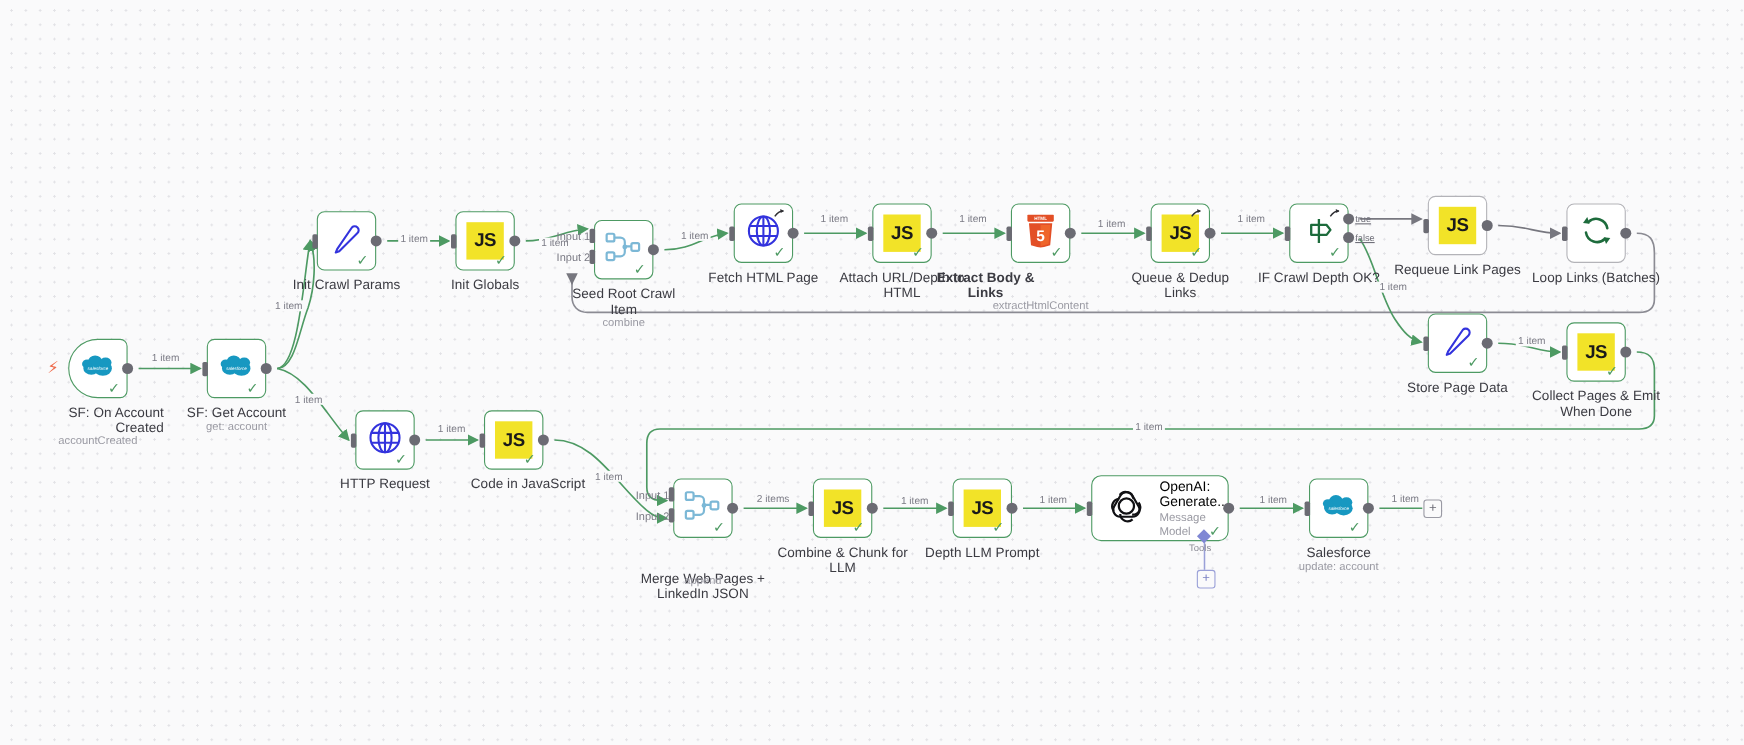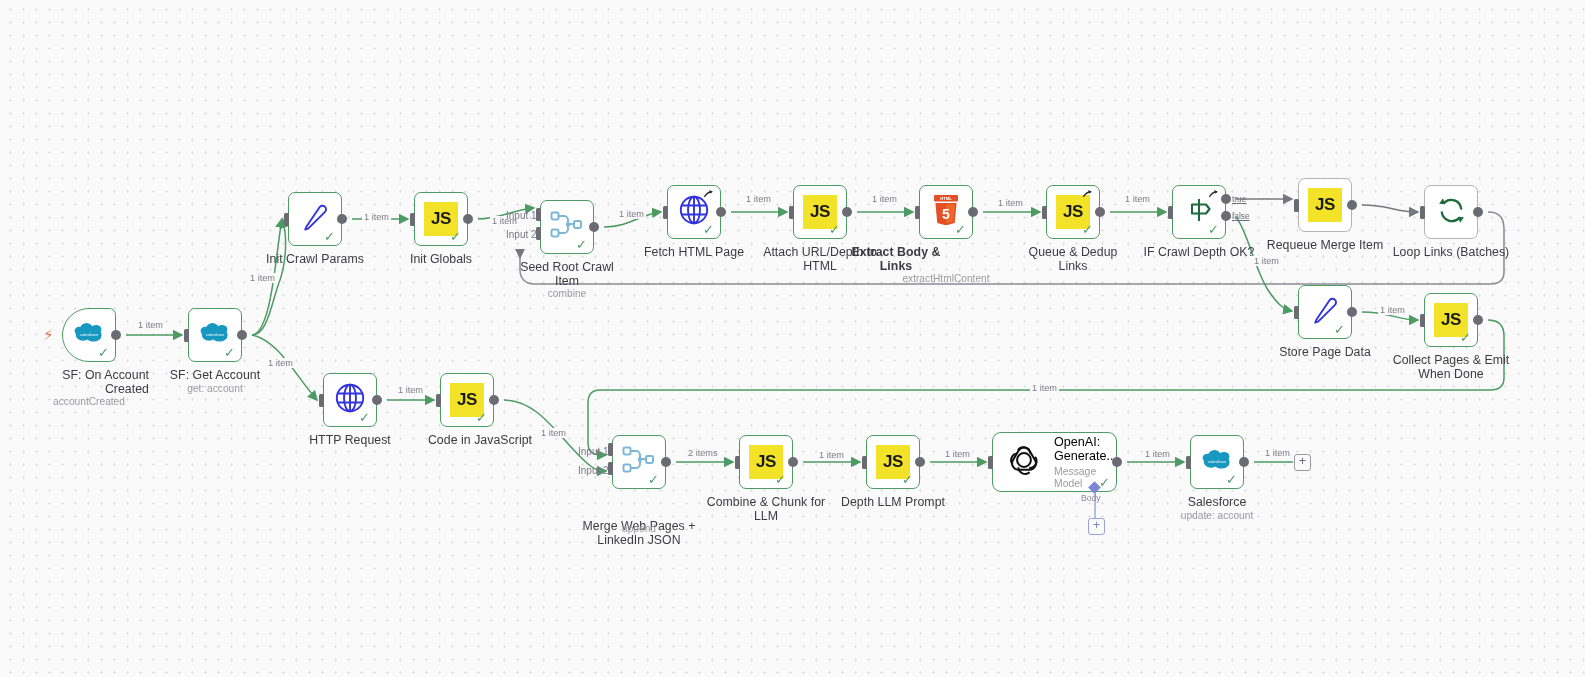--- a/index.html
+++ b/index.html
@@ -269,21 +269,21 @@
       </div>
       <div class="inport" style="left: 1168px; top: 205.5px;"></div>
       <div class="outport" style="left: 1221px; top: 194px;"></div>
       <div class="outport" style="left: 1221px; top: 211px;"></div>
       <div class="nlabel" style="left: 1139px; top: 246px; width: 120px;">IF Crawl Depth OK?</div>
       <div class="node pending" style="left: 1298px; top: 178px; width: 54px; height: 54px;">
         <span class="ic ic-js">JS</span>
       </div>
       <div class="inport" style="left: 1294px; top: 198.5px;"></div>
       <div class="outport" style="left: 1347px; top: 200px;"></div>
-      <div class="nlabel" style="left: 1265px; top: 239px; width: 120px;">Requeue Merge Item</div>
+      <div class="nlabel" style="left: 1265px; top: 239px; width: 120px;">Requeue Link Pages</div>
       <div class="node pending" style="left: 1424px; top: 185px; width: 54px; height: 54px;">
         <span class="ic"><svg width="31" height="31" viewBox="0 0 32 32">
             <g fill="none" stroke="#1d6b3c" stroke-width="2.4" stroke-linecap="round">
               <path d="M26 14 A10.5 10.5 0 0 0 8.2 8.2"></path>
               <path d="M6 18 A10.5 10.5 0 0 0 23.8 23.8"></path>
             </g>
             <path d="M7.2 3.4 L9.4 9.6 L3.2 9.0 Z" fill="#1d6b3c"></path>
             <path d="M24.8 28.6 L22.6 22.4 L28.8 23.0 Z" fill="#1d6b3c"></path>
           </svg></span>
       </div>
@@ -419,17 +419,17 @@
       <div class="edgelbl" style="left: 1030px; top: 383px;">1 item</div>
       <div class="portlbl" style="left: 506px; top: 210px;">Input 1</div>
       <div class="portlbl" style="left: 506px; top: 229px;">Input 2</div>
       <div class="portlbl" style="left: 578px; top: 446px;">Input 1</div>
       <div class="portlbl" style="left: 578px; top: 465px;">Input 2</div>
       <div class="boollbl" style="left: 1232px; top: 194px;">true</div>
       <div class="boollbl" style="left: 1232px; top: 211px;">false</div>
     </div>
 
   <div class="diamond" style="left:1090px;top:483px;"></div>
-  <div class="toolslbl" style="left:1081px;top:493px;">Body</div>
+  <div class="toolslbl" style="left:1081px;top:493px;">Tools</div>
   <div class="plusbtn lav" style="left:1088px;top:518px;">+</div>
 
   <div class="plusbtn" style="left:1294px;top:454px;">+</div>
 </div>
 
 </body></html>

